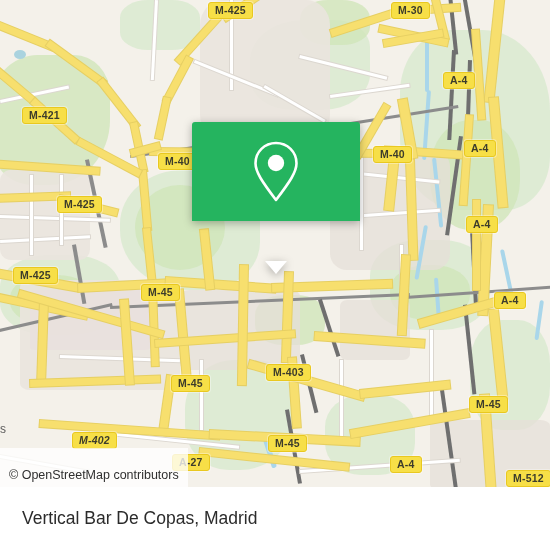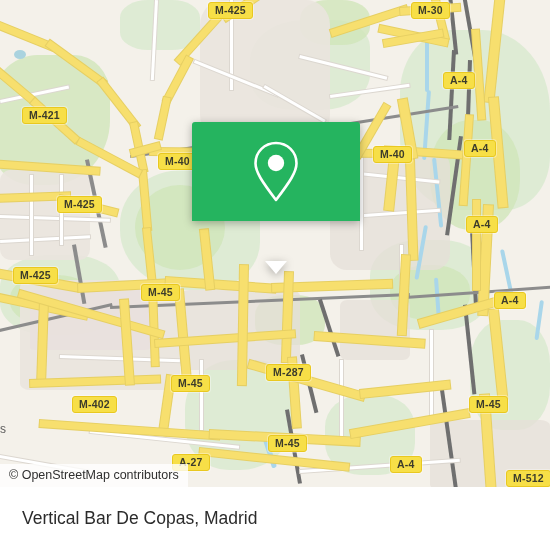--- a/index.html
+++ b/index.html
@@ -51,21 +51,21 @@
     position:absolute;color:#5b5b5b;font-size:12px;
     font-family:"Liberation Sans", sans-serif;
   }
 
   
   .attrib{
     position:absolute;left:0;bottom:0;
     background:rgba(255,255,255,.78);
     color:#2f2f2f;
     font-size:12.5px;
-    padding:4px 9px 5px 9px;
+    padding:20px 9px 5px 9px;
     font-family:"Liberation Sans", sans-serif;
     white-space:nowrap;
     text-align:center;
   }
 
   
   .popup{
     position:absolute;left:192px;top:122px;width:168px;
     filter:drop-shadow(0 2px 4px rgba(0,0,0,.30));
   }
@@ -275,35 +275,35 @@
     <div class="rd major" style="left:402px;top:255px;width:8px;height:80px;transform:rotate(3deg);"></div>
 
     <div class="rd major" style="left:-10px;top:160px;width:110px;height:7px;transform:rotate(4deg);"></div>
     <div class="rd major" style="left:-10px;top:195px;width:80px;height:7px;transform:rotate(-2deg);"></div>
     <div class="rd major" style="left:60px;top:195px;width:60px;height:7px;transform:rotate(14deg);"></div>
 
     <div class="rd major" style="left:200px;top:230px;width:8px;height:60px;transform:rotate(-6deg);"></div>
     <div class="rd major" style="left:240px;top:265px;width:8px;height:120px;transform:rotate(1deg);"></div>
 
     <div class="shield" style="left:208px;top:2px;">M-425</div>
-    <div class="shield" style="left:411px;top:2px;">M-30</div>
+    <div class="shield" style="left:391px;top:2px;">M-30</div>
     <div class="shield" style="left:443px;top:72px;">A-4</div>
     <div class="shield" style="left:22px;top:107px;">M-421</div>
     <div class="shield" style="left:464px;top:140px;">A-4</div>
     <div class="shield" style="left:158px;top:153px;">M-40</div>
     <div class="shield" style="left:373px;top:146px;">M-40</div>
     <div class="shield" style="left:57px;top:196px;">M-425</div>
     <div class="shield" style="left:466px;top:216px;">A-4</div>
     <div class="shield" style="left:13px;top:267px;">M-425</div>
     <div class="shield" style="left:141px;top:284px;">M-45</div>
     <div class="shield" style="left:494px;top:292px;">A-4</div>
-    <div class="shield" style="left:266px;top:364px;">M-287</div>
+    <div class="shield" style="left:266px;top:364px;">M-403</div>
     <div class="shield" style="left:171px;top:375px;">M-45</div>
     <div class="shield" style="left:469px;top:396px;">M-45</div>
-    <div class="shield" style="left:72px;top:396px;">M-402</div>
+    <div class="shield" style="left:72px;top:432px;font-style:italic;">M-402</div>
     <div class="shield" style="left:268px;top:435px;">M-45</div>
     <div class="shield" style="left:172px;top:454px;">A-27</div>
     <div class="shield" style="left:390px;top:456px;">A-4</div>
     <div class="shield" style="left:506px;top:470px;">M-512</div>
 
     <div class="place-label" style="left:0px;top:422px;">s</div>
 
     <div class="popup">
       <div class="popup-top">
         <span>

